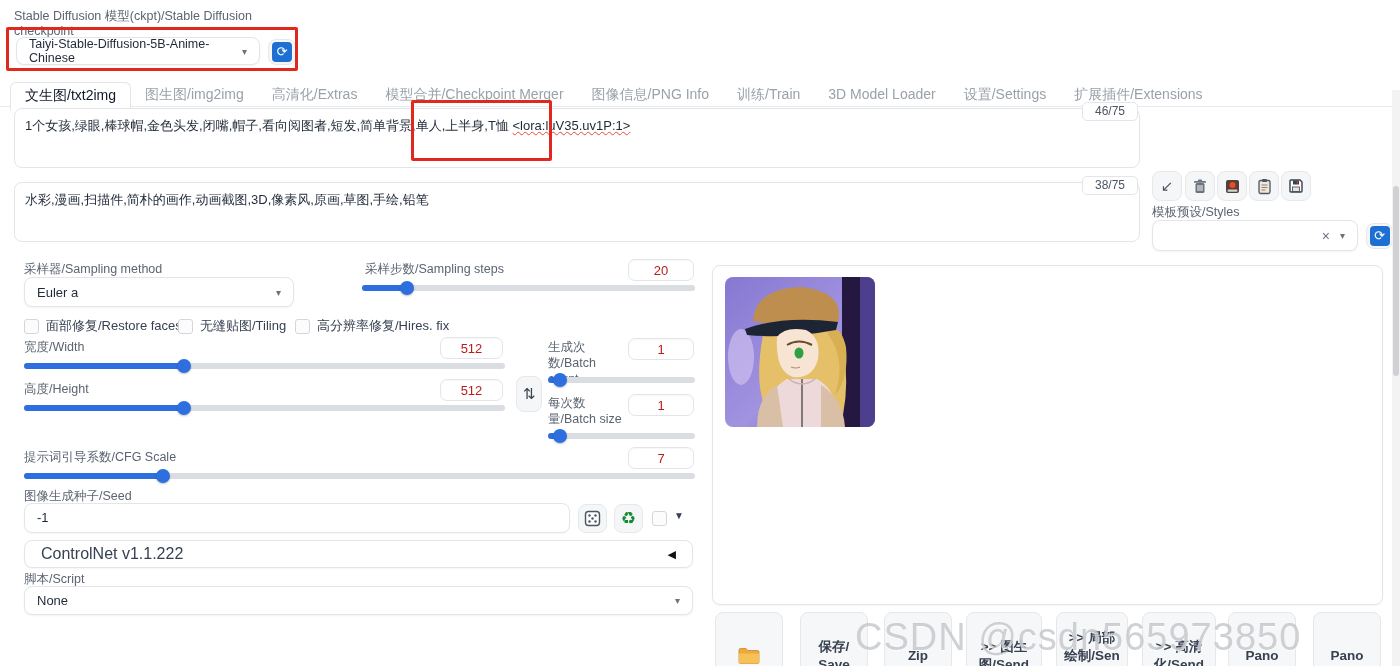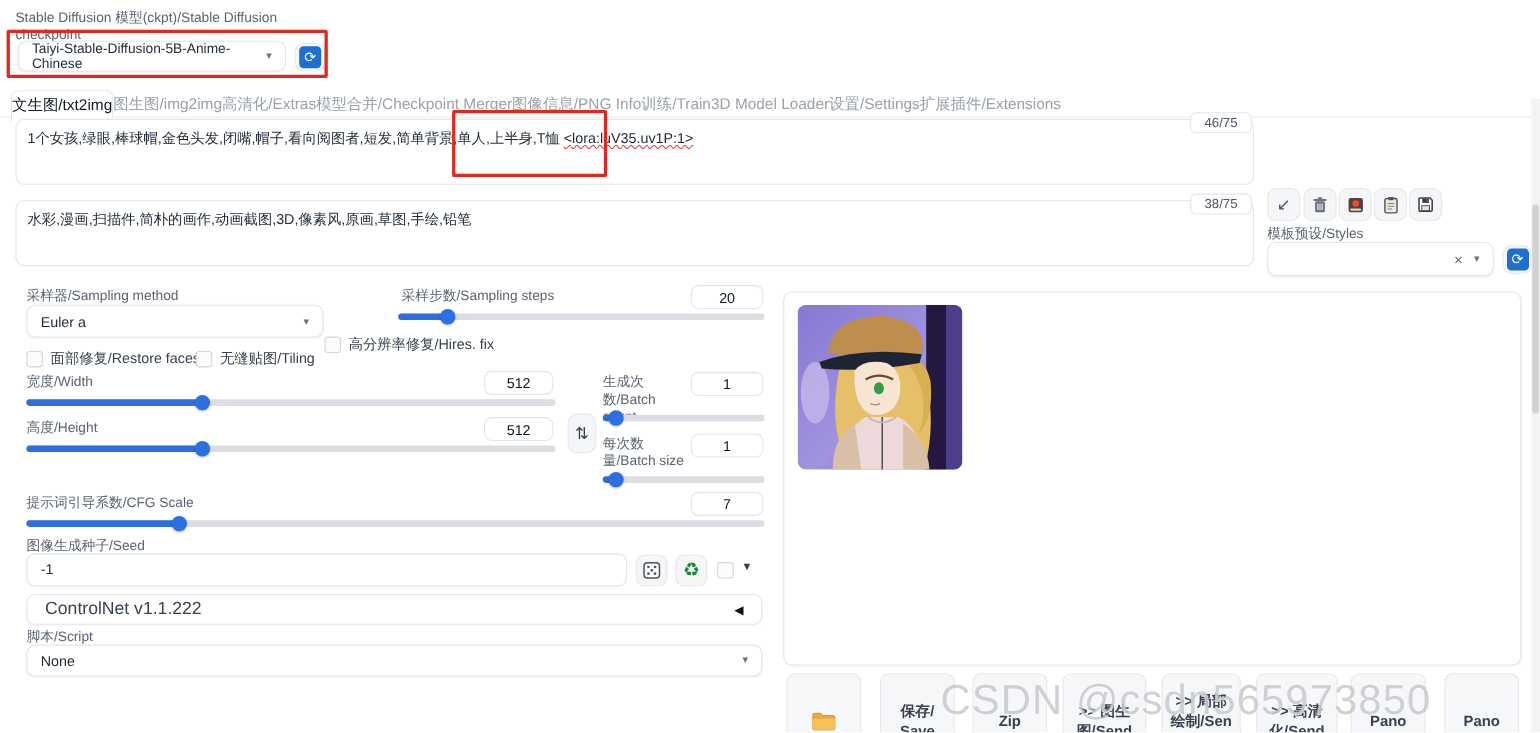--- a/index.html
+++ b/index.html
@@ -7,33 +7,33 @@
   body { font-family:"Liberation Sans","DejaVu Sans",sans-serif; color:#1f2937; }
   .page { position:relative; width:1400px; height:666px; overflow:hidden; background:#fff; }
   .abs { position:absolute; }
 
   .lbl { font-size:12.5px; color:#5b6472; }
   .box { background:#fff; border:1px solid #e3e5e8; border-radius:8px; box-shadow:0 1px 2px rgba(0,0,0,.04); }
   .caret { color:#6b7280; font-size:10px; }
 
   
   .tabbar { position:absolute; left:0; top:82px; width:1400px; height:25px; border-bottom:1px solid #e9eaec; }
-  .tab { position:relative; float:left; padding:4px 0 5px; font-size:14px; color:#9aa1ab; cursor:pointer; white-space:nowrap; }
+  .tab { position:relative; float:left; padding:4px 14px 5px; font-size:14px; color:#9aa1ab; cursor:pointer; white-space:nowrap; }
   .tab.active { color:#111827; background:#fff; border:1px solid #e3e5e8; border-bottom:1px solid #fff; border-radius:6px 6px 0 0; margin-bottom:-1px; }
 
   
   .ta { background:#fff; border:1px solid #e3e5e8; border-radius:8px; font-size:13px; color:#1f2937; padding:8px 10px; line-height:18px; }
   .counter { background:#fff; border:1px solid #e3e5e8; border-radius:5px; font-size:12px; color:#4b5563; text-align:center; line-height:17px; z-index:5; }
   .lora { text-decoration:underline; text-decoration-style:wavy; text-decoration-color:#e24a3b; text-decoration-thickness:1px; }
 
   
   .track { position:absolute; height:6px; background:#dadde2; border-radius:3px; }
   .fill { position:absolute; height:6px; background:#2e6fe0; border-radius:3px; }
   .thumb { position:absolute; width:14px; height:14px; border-radius:50%; background:#2e6fe0; top:-4px; box-shadow:0 1px 2px rgba(0,0,0,.25); }
-  .numin { background:#fff; border:1px solid #e3e5e8; border-radius:7px; font-size:13px; color:#0f172a; text-align:center; line-height:21px; box-shadow:inset 0 1px 1px rgba(0,0,0,.03); }
+  .numin { background:#fff; border:1px solid #e3e5e8; border-radius:7px; font-size:13px; color:#b91c1c; text-align:center; line-height:21px; box-shadow:inset 0 1px 1px rgba(0,0,0,.03); }
 
   
   .cbrow { display:flex; align-items:center; gap:7px; }
   .cb { width:15px; height:15px; border:1px solid #d3d6db; border-radius:3px; background:#fcfcfd; }
   .cblbl { font-size:13px; color:#374151; }
 
   
   .minibtn { background:#f5f6f7; border:1px solid #e7e8ea; border-radius:8px; display:flex; align-items:center; justify-content:center; cursor:pointer; }
 
   
@@ -111,21 +111,21 @@
   </div>
 
   <div class="abs cbrow" style="left:24px; top:317px;">
     <span class="cb"></span>
     <span class="cblbl">面部修复/Restore faces</span>
   </div>
   <div class="abs cbrow" style="left:178px; top:317px;">
     <span class="cb"></span>
     <span class="cblbl">无缝贴图/Tiling</span>
   </div>
-  <div class="abs cbrow" style="left:295px; top:304px;">
+  <div class="abs cbrow" style="left:295px; top:317px;">
     <span class="cb"></span>
     <span class="cblbl">高分辨率修复/Hires. fix</span>
   </div>
 
   <div class="abs lbl" style="left:24px; top:339px;">宽度/Width</div>
   <div class="abs numin" style="left:440px; top:337px; width:63px; height:22px;">512</div>
   <div class="abs" style="left:24px; top:363px; width:481px; height:14px;">
     <div class="track" style="left:0; width:481px;"></div>
     <div class="fill" style="left:0; width:160px;"></div>
     <div class="thumb" style="left:153px;"></div>

